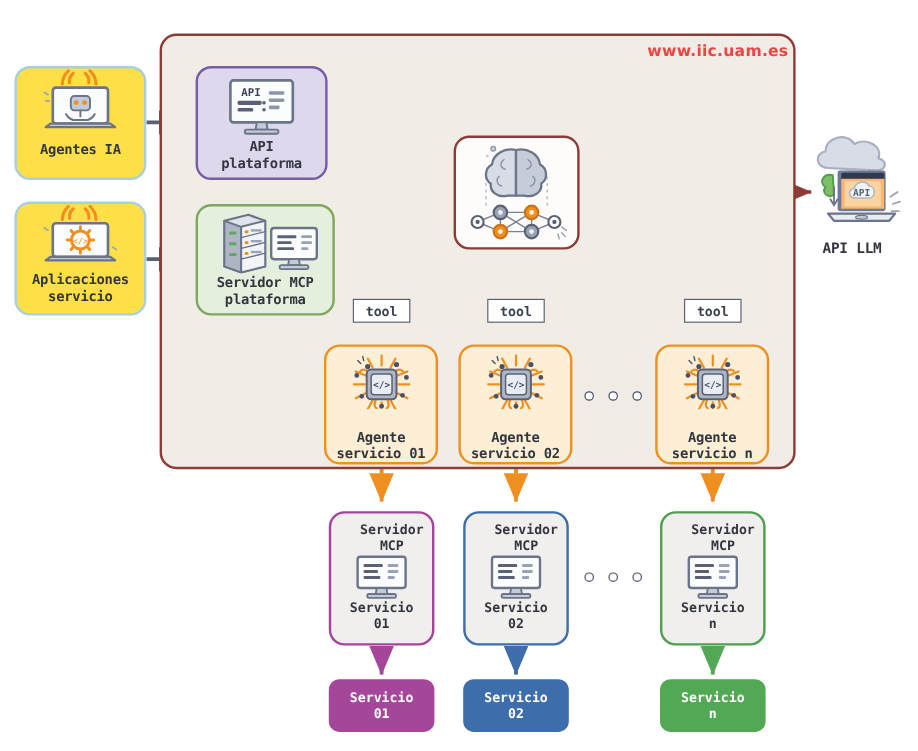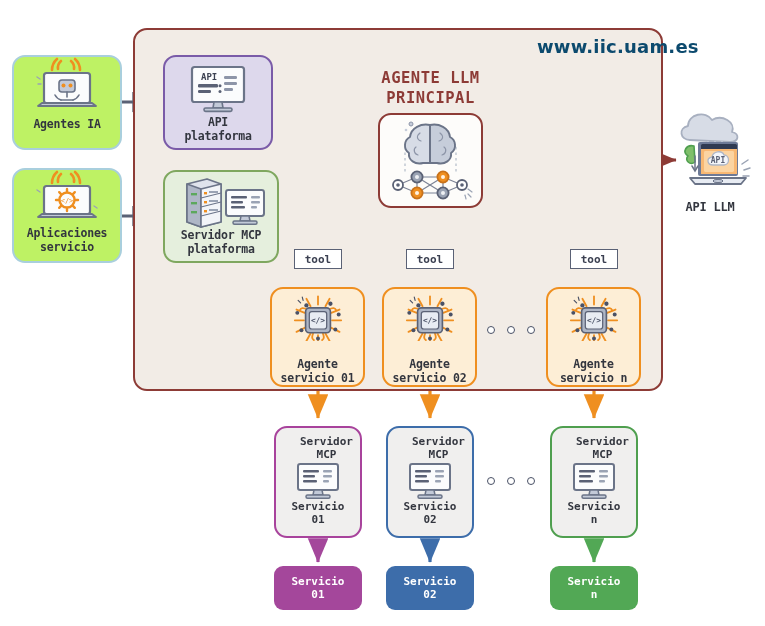--- a/index.html
+++ b/index.html
@@ -9,33 +9,33 @@
   .abs{position:absolute;box-sizing:border-box;}
 
   
   #main-container{
     left:133px;top:28px;width:530px;height:363px;
     background:#f2ece6;border:2px solid #8d3b36;border-radius:14px;
   }
   #watermark{
     left:537px;top:36px;width:120px;text-align:right;
     font-family:"DejaVu Sans","Liberation Sans",sans-serif;
-    font-weight:bold;font-size:18px;color:#0c4a6e;letter-spacing:.2px;
+    font-weight:bold;font-size:13px;color:#ef4444;letter-spacing:.2px;
   }
 
   
   .card{border-radius:13px;border:2px solid #999;display:flex;
         flex-direction:column;align-items:center;justify-content:flex-start;}
   .card-label{
     font-size:11.5px;line-height:14px;text-align:center;color:#33363f;
     font-weight:bold;letter-spacing:-.2px;white-space:pre-line;
   }
 
   
-  .input-card{background:#bef264;border-color:#a9cfdd;width:110px;height:95px;}
+  .input-card{background:#fde047;border-color:#a9cfdd;width:110px;height:95px;}
   .input-card .card-label{margin-top:2px;}
 
   
   #api-plataforma{left:163px;top:55px;width:110px;height:95px;
       background:#ddd8ec;border-color:#7a5ba8;}
   #servidor-mcp-plataforma{left:163px;top:170px;width:116px;height:93px;
       background:#e5efdd;border-color:#7fa75f;}
 
   
   #brain-card{left:378px;top:113px;width:105px;height:95px;
@@ -140,22 +140,20 @@
       <line x1="318" y1="539" x2="318" y2="562" stroke="#a4479b" marker-end="url(#ah-pur)"></line>
       <line x1="430" y1="539" x2="430" y2="562" stroke="#3d6daa" marker-end="url(#ah-blue)"></line>
       <line x1="594" y1="539" x2="594" y2="562" stroke="#52a855" marker-end="url(#ah-green)"></line>
     </g>
   </svg>
 
   <div class="abs" id="main-container"></div>
 
   <div class="abs" id="watermark">www.iic.uam.es</div>
 
-  <div class="abs" id="agent-title">AGENTE LLM
-PRINCIPAL</div>
 
   <div class="abs card input-card" style="left:12px;top:55px;">
     <svg class="ico" width="78" height="58" viewBox="0 0 78 58">
       <g stroke="#ef8f20" stroke-width="2.6" fill="none" stroke-linecap="round">
         <path d="M30,12 A9,9 0 0 1 33,4"></path>
           <path d="M24,13 A15,15 0 0 1 29,2"></path>
         <path d="M46,12 A9,9 0 0 0 43,4"></path>
           <path d="M52,13 A15,15 0 0 0 47,2"></path>
       </g>
       <rect x="16" y="16" width="46" height="30" rx="2.6" fill="#fbfcfd" stroke="#6b7488" stroke-width="2.2"></rect>

